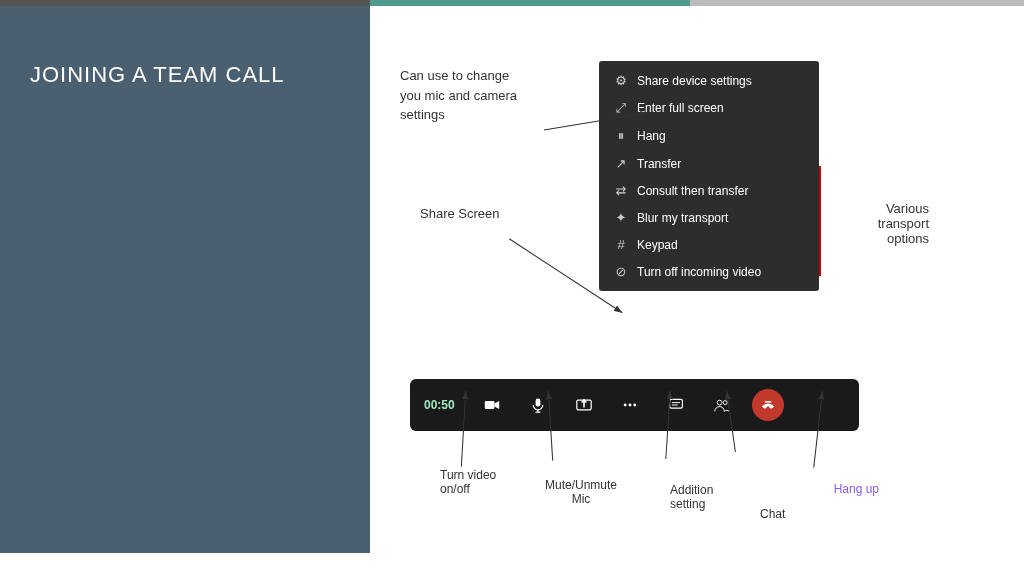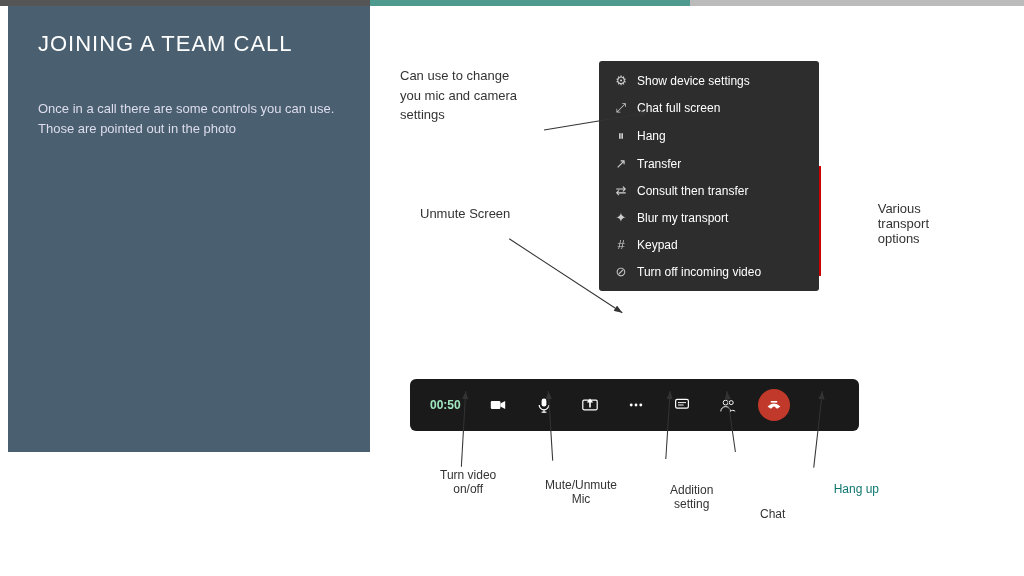--- a/index.html
+++ b/index.html
@@ -22,25 +22,25 @@
       top: 0; left: 0;
     }
     .bar-dark { background: #555; flex: 0 0 370px; }
     .bar-teal { background: #4e9a8f; flex: 0 0 320px; }
     .bar-gray { background: #bbb; flex: 1; }
 
     
     .left-panel {
       position: absolute;
       top: 6px;
-      left: 8px;
+      left: 0;
       width: 370px;
-      height: 446px;
+      height: 547px;
       background: #4a6070;
-      padding: 24px 30px;
+      padding: 55px 30px;
       color: #fff;
     }
 
     .left-panel .title {
       font-size: 22px;
       font-weight: 300;
       letter-spacing: 1px;
       text-transform: uppercase;
       margin-bottom: 40px;
       line-height: 1.3;
@@ -82,62 +82,60 @@
       color: #333;
     }
 
     
     .annotation-transport {
       position: absolute;
       top: 195px;
       right: 10px;
       font-size: 13px;
       color: #333;
-      text-align: left;
+      text-align: right;
     }
 
     
     .annotation-video {
       position: absolute;
       bottom: 80px;
       left: 70px;
       font-size: 12px;
       color: #333;
-      text-align: center;
     }
     .annotation-mute {
       position: absolute;
       bottom: 70px;
       left: 175px;
       font-size: 12px;
       color: #333;
       text-align: center;
     }
     .annotation-addition {
       position: absolute;
       bottom: 65px;
       left: 300px;
       font-size: 12px;
       color: #333;
-      text-align: center;
     }
     .annotation-chat {
       position: absolute;
       bottom: 55px;
       left: 390px;
       font-size: 12px;
       color: #333;
       text-align: left;
     }
     .annotation-hangup {
       position: absolute;
       bottom: 80px;
       right: 60px;
       font-size: 12px;
-      color: #0f766e;
+      color: #8b5cf6;
       text-align: right;
     }
 
     
     .dropdown-menu {
       position: absolute;
       top: 55px;
       right: 120px;
       width: 220px;
       background: #2d2d2d;
@@ -179,21 +177,21 @@
     .call-bar {
       position: absolute;
       bottom: 145px;
       left: 40px;
       right: 80px;
       height: 52px;
       background: #1a1a1a;
       border-radius: 6px;
       display: flex;
       align-items: center;
-      padding: 0 20px;
+      padding: 0 14px;
       gap: 14px;
       z-index: 5;
     }
 
     .call-timer {
       color: #a0e8c0;
       font-size: 12px;
       font-weight: 600;
       min-width: 38px;
     }
@@ -237,37 +235,36 @@
 <body>
 
 <div class="top-bars">
   <div class="bar-dark"></div>
   <div class="bar-teal"></div>
   <div class="bar-gray"></div>
 </div>
 
 <div class="left-panel">
   <div class="title">JOINING A TEAM CALL</div>
-  <div class="description">Once in a call there are some controls you can use. Those are pointed out in the photo</div>
 </div>
 
 <div class="right-panel">
 
   <div class="annotation-mic" style="white-space:pre-line;">Can use to change
 you mic and camera
 settings</div>
 
   <div class="dropdown-menu">
     <div class="dropdown-item">
       <span class="icon">⚙</span>
-      <span>Show device settings</span>
+      <span>Share device settings</span>
     </div>
     <div class="dropdown-item">
       <span class="icon">⤢</span>
-      <span>Chat full screen</span>
+      <span>Enter full screen</span>
     </div>
     <div class="dropdown-item">
       <span class="icon">⏸</span>
       <span>Hang</span>
     </div>
     <div class="dropdown-item">
       <span class="icon">↗</span>
       <span>Transfer</span>
     </div>
     <div class="dropdown-item">
@@ -287,21 +284,21 @@
       <span>Turn off incoming video</span>
     </div>
   </div>
 
   <div class="bracket"></div>
 
   <div class="annotation-transport" style="white-space:pre-line;">Various
 transport
 options</div>
 
-  <div class="annotation-share">Unmute Screen</div>
+  <div class="annotation-share">Share Screen</div>
 
   <div class="call-bar">
     <span class="call-timer">00:50</span>
 
     <button class="call-btn" title="Video">
       <svg viewBox="0 0 20 20">
         <rect x="1" y="5" width="12" height="10" rx="1.5"></rect>
         <polygon points="13,8 19,5 19,15 13,12"></polygon>
       </svg>
     </button>

